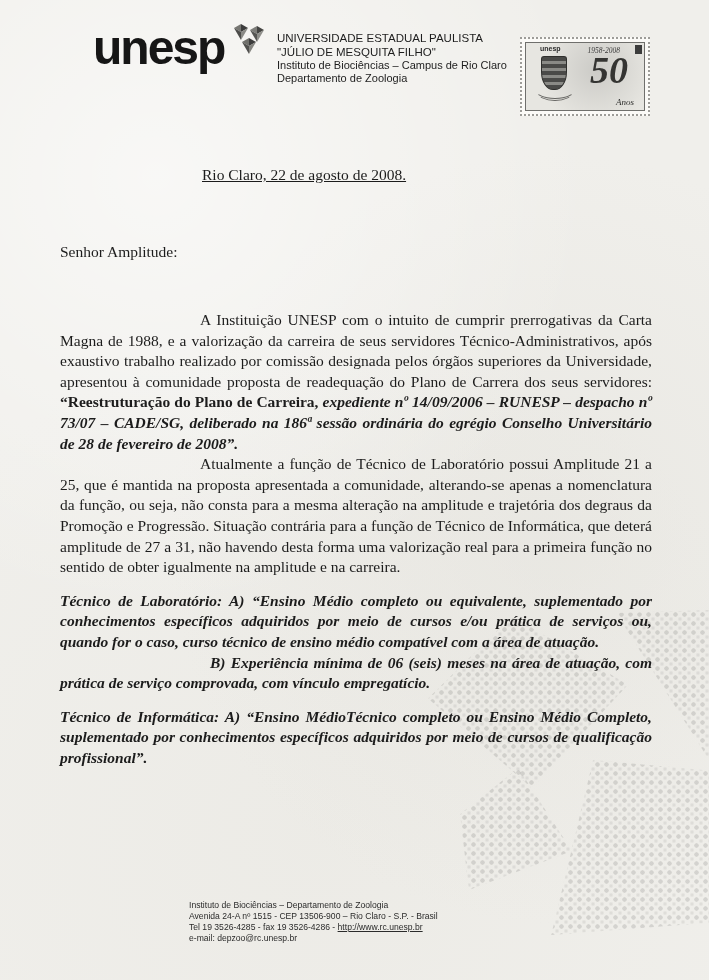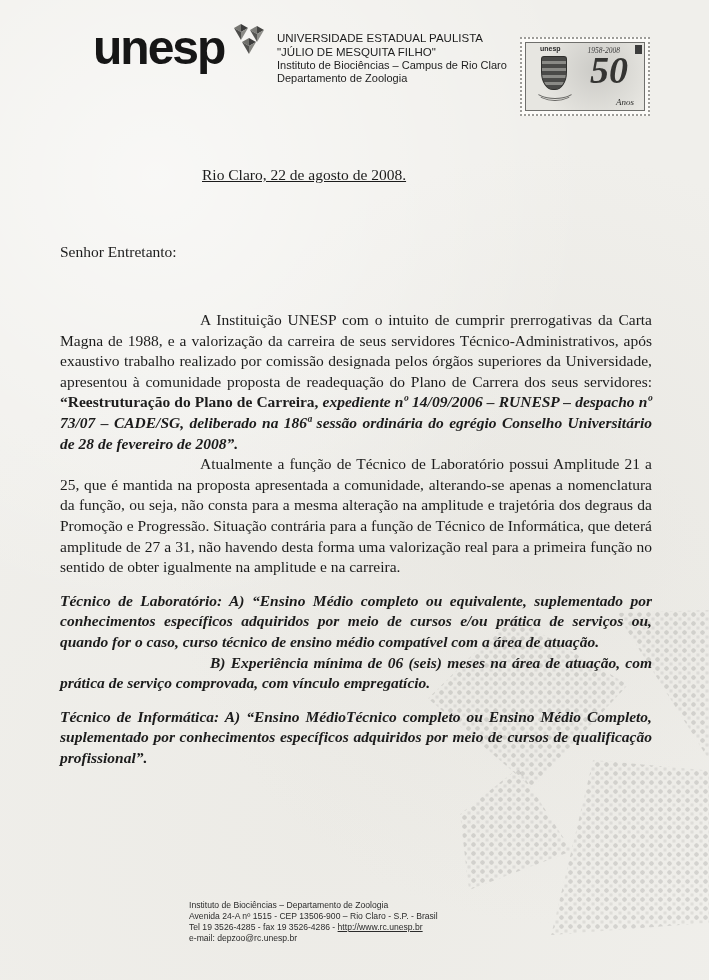--- a/index.html
+++ b/index.html
@@ -171,21 +171,21 @@
       <span class="stamp-shield"></span>
       <span class="stamp-arc arc-a"></span>
       <span class="stamp-arc arc-b"></span>
       <span class="stamp-fifty">50</span>
       <span class="stamp-anos">Anos</span>
     </div>
   </div>
 
   <div class="date-line">Rio Claro, 22 de agosto de 2008.</div>
 
-  <div class="salutation">Senhor Entretanto:</div>
+  <div class="salutation">Senhor Amplitude:</div>
 
   <div class="body-text">
     <p class="p-indent"><span>A Instituição UNESP com o intuito de cumprir prerrogativas da Carta Magna de 1988, e a valorização da carreira de seus servidores Técnico-Administrativos, após exaustivo trabalho realizado por comissão designada pelos órgãos superiores da Universidade, apresentou à comunidade proposta de readequação do Plano de Carrera dos seus servidores: </span><span class="b">“Reestruturação do Plano de Carreira, </span><span class="b i">expediente nº 14/09/2006 – RUNESP – despacho nº 73/07 – CADE/SG, deliberado na 186ª sessão ordinária do egrégio Conselho Universitário de 28 de fevereiro de 2008”.</span></p>
     <p class="p-indent"><span>Atualmente a função de Técnico de Laboratório possui Amplitude 21 a 25, que é mantida na proposta apresentada a comunidade, alterando-se apenas a nomenclatura da função, ou seja, não consta para a mesma alteração na amplitude e trajetória dos degraus da Promoção e Progressão. Situação contrária para a função de Técnico de Informática, que deterá amplitude de 27 a 31, não havendo desta forma uma valorização real para a primeira função no sentido de obter igualmente na amplitude e na carreira.</span></p>
     <p class="p-gap"><span class="b i">Técnico de Laboratório: A) “Ensino Médio completo ou equivalente, suplementado por conhecimentos específicos adquiridos por meio de cursos e/ou prática de serviços ou, quando for o caso, curso técnico de ensino médio compatível com a área de atuação.</span></p>
     <p class="p-indent-lg"><span class="b i">B) Experiência mínima de 06 (seis) meses na área de atuação, com prática de serviço comprovada, com vínculo empregatício.</span></p>
     <p class="p-gap"><span class="b i">Técnico de Informática: A) “Ensino MédioTécnico completo ou Ensino Médio Completo, suplementado por conhecimentos específicos adquiridos por meio de cursos de qualificação profissional”.</span></p>
   </div>
 
   <div class="footer-block">

